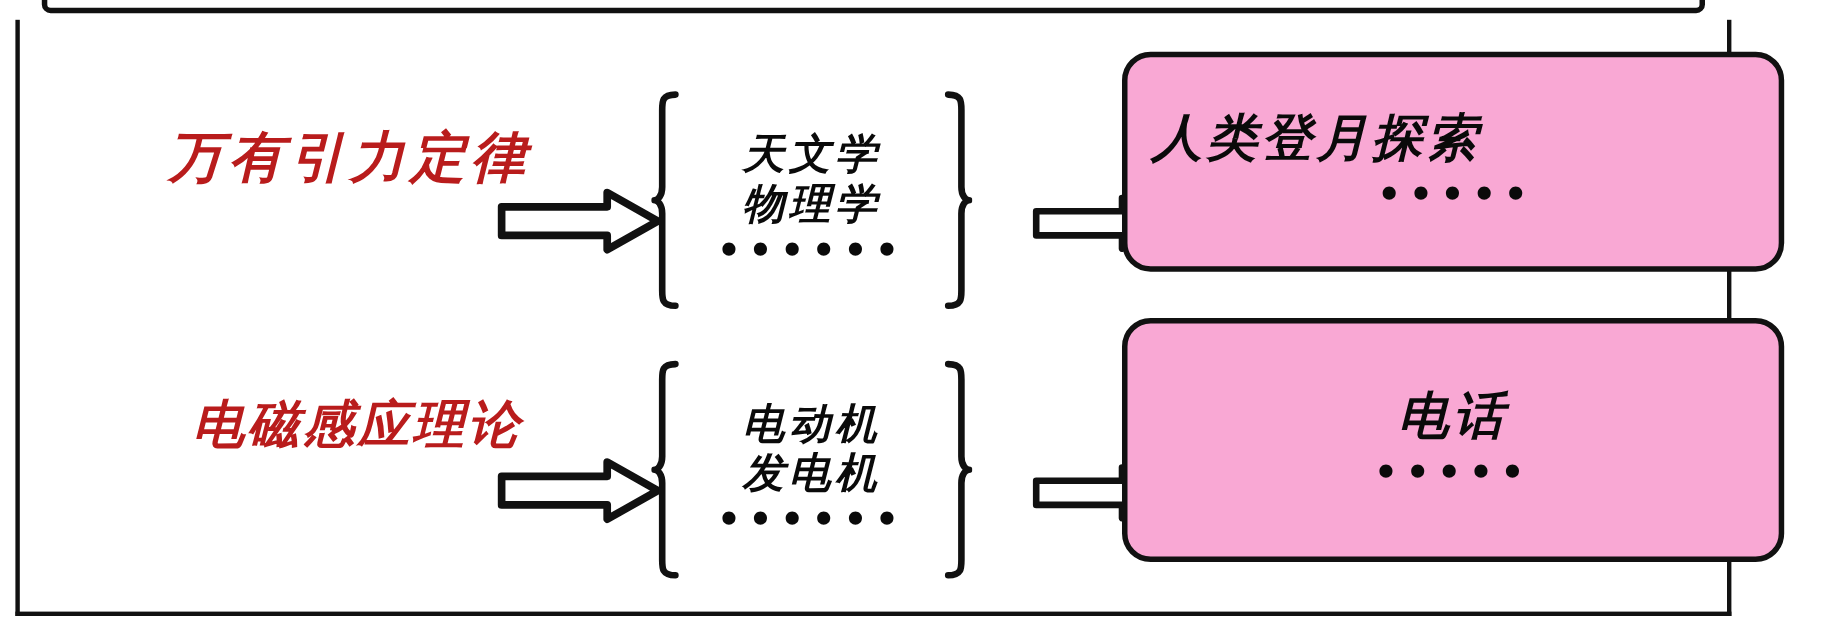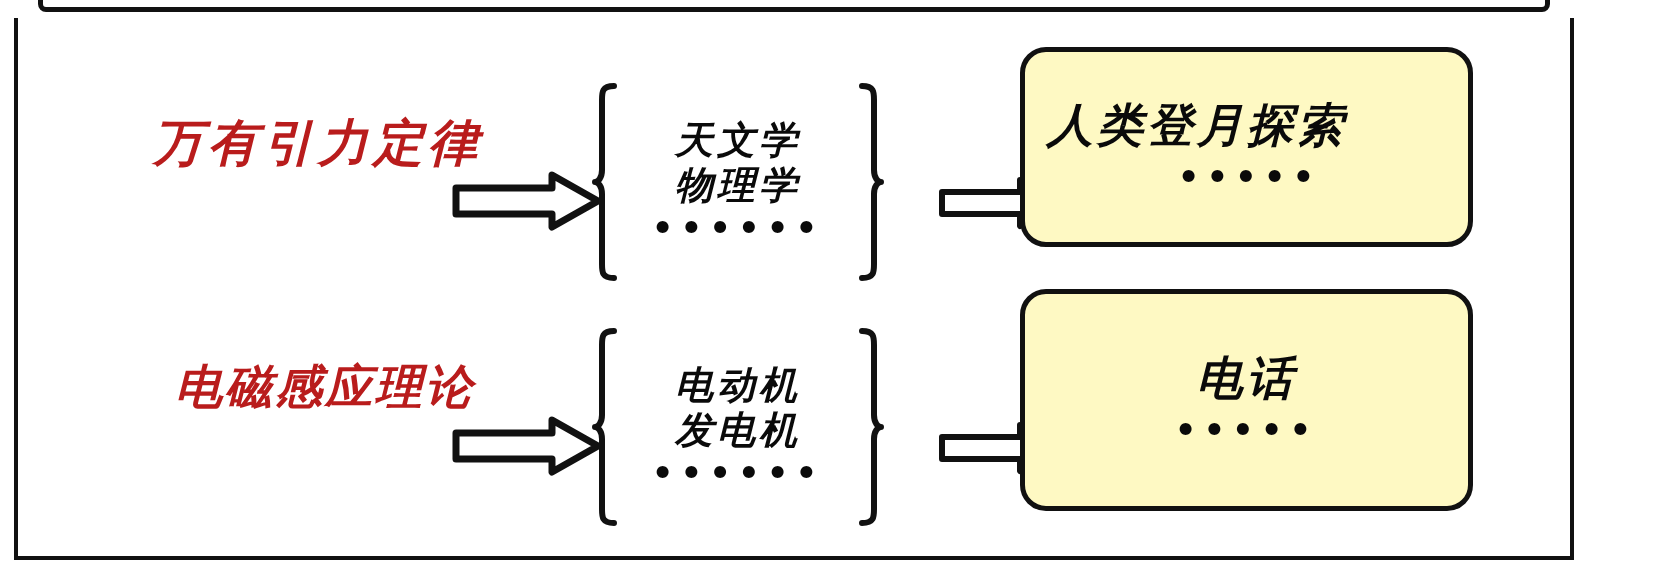--- a/index.html
+++ b/index.html
@@ -128,25 +128,25 @@
     color: #0a0a0a;
     line-height: 1.1;
     margin-top: 2px;
     text-align: center;
   }
 
   
   .outcome-box {
     position: absolute;
     left: 1020px;
-    width: 453px;
+    width: 602px;
     border: 5px solid #111111;
     border-radius: 26px;
     box-sizing: border-box;
-    background: #fef9c3;
+    background: #f9a8d4;
     display: flex;
     flex-direction: column;
     justify-content: center;
     align-items: center;
   }
   #row-1 .outcome-box { top: 17px;  height: 200px; align-items: flex-start; padding-left: 22px; }
   #row-2 .outcome-box { top: 14px;  height: 222px; align-items: center; }
 
   .outcome-line {
     font-family: "DejaVu Serif", "Liberation Serif", serif;

